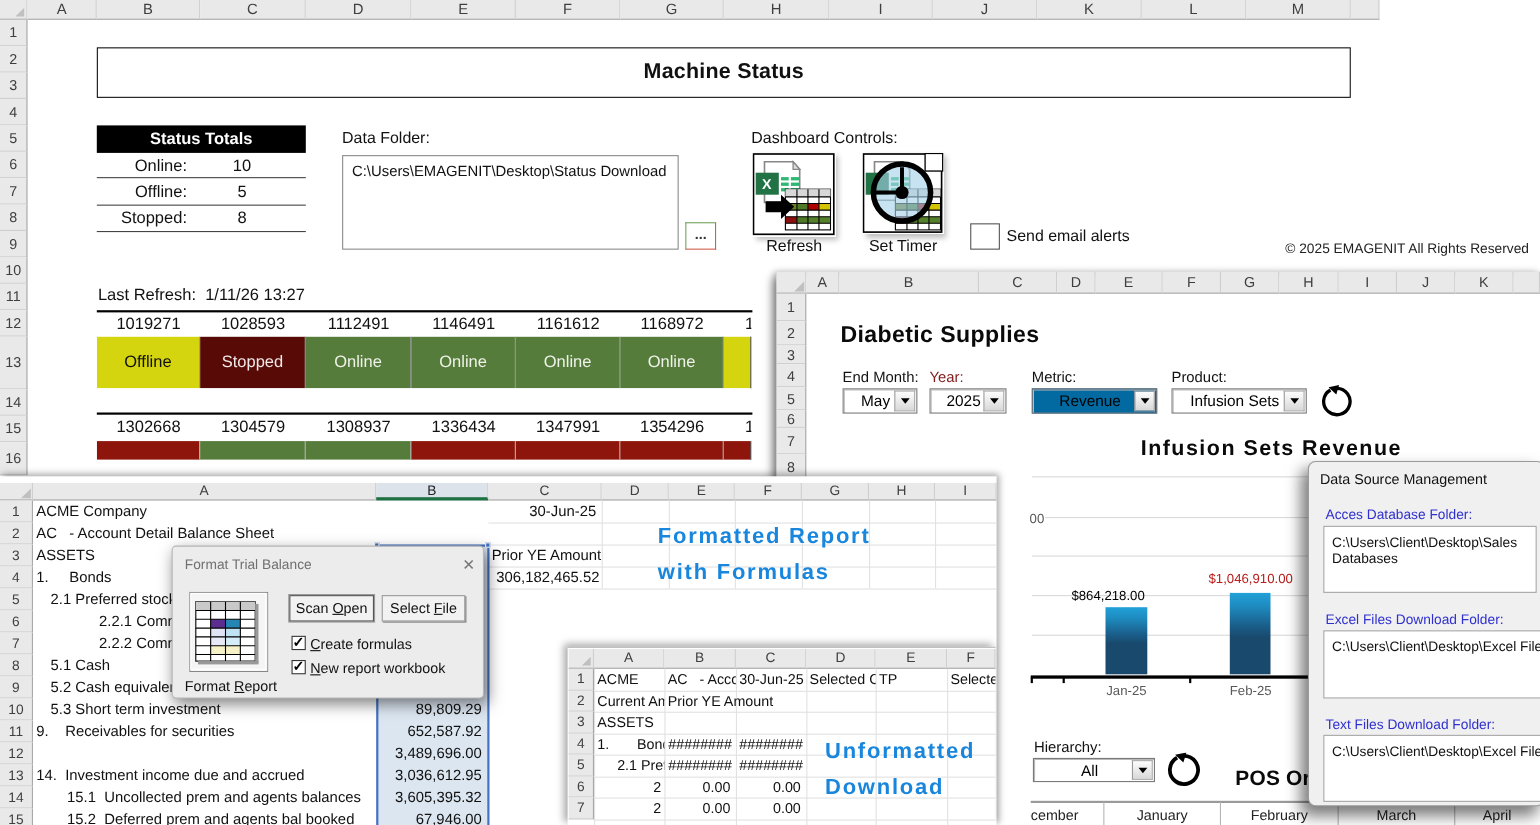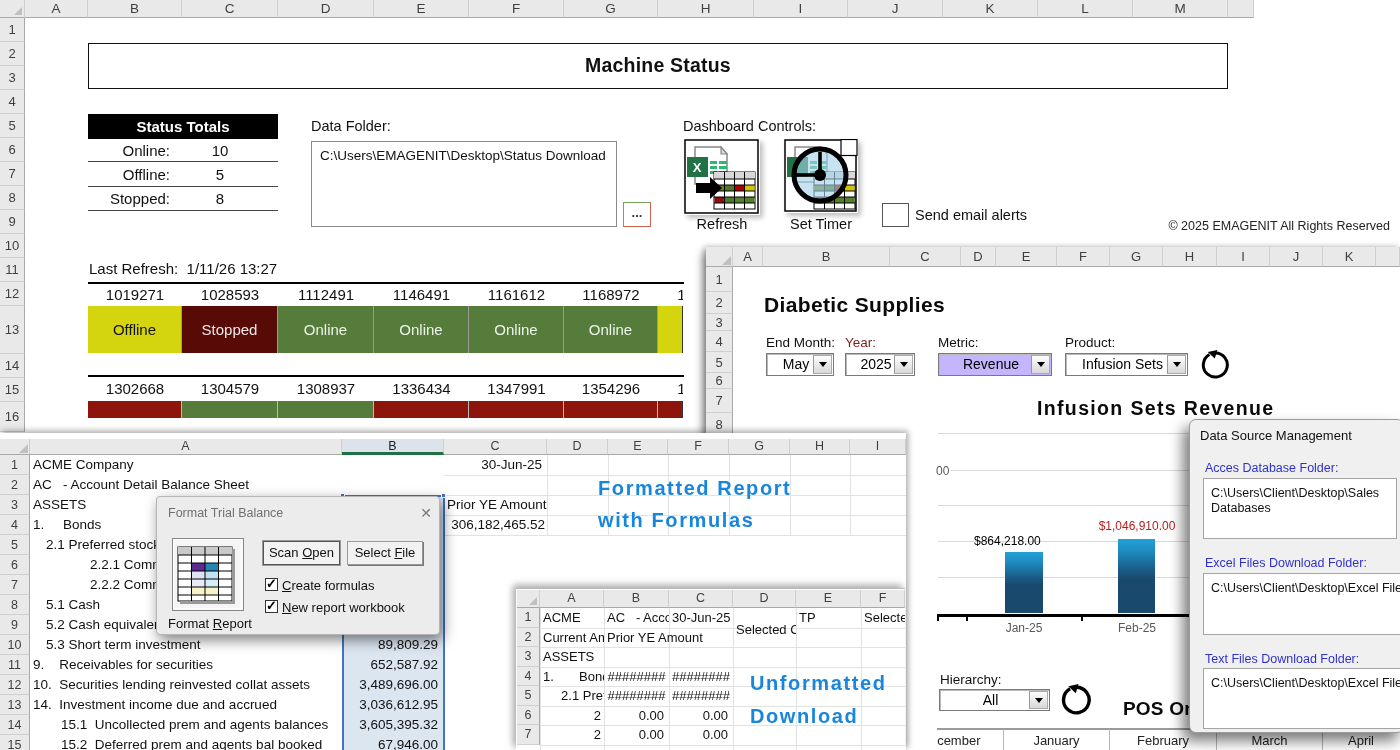--- a/index.html
+++ b/index.html
@@ -215,21 +215,21 @@
           <div style="position:absolute;right:1px;top:1px;width:19px;height:19px;background:linear-gradient(#fdfdfd,#d8d8d8);border:1px solid #aaa;border-left:1px solid #999;">
             <div style="position:absolute;left:4.5px;top:6px;width:0;height:0;border-left:4.5px solid transparent;border-right:4.5px solid transparent;border-top:5.5px solid #000;"></div>
           </div>
         </div>
 <div class="abs" style="left:145px;top:103px;width:70px;height:23px;border:1px solid #7a7a7a;background:#fff;box-shadow:inset 1px 1px 0 #b9b9b9;">
           <div style="position:absolute;left:0;top:0;width:60px;height:100%;text-align:center;line-height:21px;font-size:14px;color:#000;">2025</div>
           <div style="position:absolute;right:1px;top:1px;width:19px;height:19px;background:linear-gradient(#fdfdfd,#d8d8d8);border:1px solid #aaa;border-left:1px solid #999;">
             <div style="position:absolute;left:4.5px;top:6px;width:0;height:0;border-left:4.5px solid transparent;border-right:4.5px solid transparent;border-top:5.5px solid #000;"></div>
           </div>
         </div>
-<div class="abs" style="left:238px;top:103px;width:114px;height:23px;border:1px solid #7a7a7a;background:#c4b5fd;box-shadow:inset 1px 1px 0 #b9b9b9;">
+<div class="abs" style="left:238px;top:103px;width:114px;height:23px;border:1px solid #7a7a7a;background:#0369a1;box-shadow:inset 1px 1px 0 #b9b9b9;">
           <div style="position:absolute;left:0;top:0;width:104px;height:100%;text-align:center;line-height:21px;font-size:14px;color:#000;">Revenue</div>
           <div style="position:absolute;right:1px;top:1px;width:19px;height:19px;background:linear-gradient(#fdfdfd,#d8d8d8);border:1px solid #aaa;border-left:1px solid #999;">
             <div style="position:absolute;left:4.5px;top:6px;width:0;height:0;border-left:4.5px solid transparent;border-right:4.5px solid transparent;border-top:5.5px solid #000;"></div>
           </div>
         </div>
 <div class="abs" style="left:365px;top:103px;width:123px;height:23px;border:1px solid #7a7a7a;background:#fff;box-shadow:inset 1px 1px 0 #b9b9b9;">
           <div style="position:absolute;left:0;top:0;width:113px;height:100%;text-align:center;line-height:21px;font-size:14px;color:#000;">Infusion Sets</div>
           <div style="position:absolute;right:1px;top:1px;width:19px;height:19px;background:linear-gradient(#fdfdfd,#d8d8d8);border:1px solid #aaa;border-left:1px solid #999;">
             <div style="position:absolute;left:4.5px;top:6px;width:0;height:0;border-left:4.5px solid transparent;border-right:4.5px solid transparent;border-top:5.5px solid #000;"></div>
           </div>
@@ -334,21 +334,20 @@
 <div class="abs" style="left:33px;top:42px;height:20px;line-height:20px;font-size:13.5px;color:#111;white-space:nowrap;">AC&nbsp;&nbsp; - Account Detail Balance Sheet</div>
 <div class="abs" style="left:33px;top:62px;height:20px;line-height:20px;font-size:13.5px;color:#111;white-space:nowrap;">ASSETS</div>
 <div class="abs" style="left:33px;top:82px;height:20px;line-height:20px;font-size:13.5px;color:#111;white-space:nowrap;">1.&nbsp;&nbsp;&nbsp;&nbsp;&nbsp;Bonds</div>
 <div class="abs" style="left:46px;top:102px;height:20px;line-height:20px;font-size:13.5px;color:#111;white-space:nowrap;">2.1 Preferred stock</div>
 <div class="abs" style="left:90px;top:122px;height:20px;line-height:20px;font-size:13.5px;color:#111;white-space:nowrap;">2.2.1 Common stock</div>
 <div class="abs" style="left:90px;top:142px;height:20px;line-height:20px;font-size:13.5px;color:#111;white-space:nowrap;">2.2.2 Common stock</div>
 <div class="abs" style="left:46px;top:162px;height:20px;line-height:20px;font-size:13.5px;color:#111;white-space:nowrap;">5.1 Cash</div>
 <div class="abs" style="left:46px;top:182px;height:20px;line-height:20px;font-size:13.5px;color:#111;white-space:nowrap;">5.2 Cash equivalents</div>
 <div class="abs" style="left:46px;top:202px;height:20px;line-height:20px;font-size:13.5px;color:#111;white-space:nowrap;">5.3 Short term investment</div>
 <div class="abs" style="left:33px;top:222px;height:20px;line-height:20px;font-size:13.5px;color:#111;white-space:nowrap;">9.&nbsp;&nbsp;&nbsp;&nbsp;Receivables for securities</div>
-<div class="abs" style="left:33px;top:242px;height:20px;line-height:20px;font-size:13.5px;color:#111;white-space:nowrap;">10.&nbsp;&nbsp;Securities lending reinvested collat assets</div>
 <div class="abs" style="left:33px;top:262px;height:20px;line-height:20px;font-size:13.5px;color:#111;white-space:nowrap;">14.&nbsp;&nbsp;Investment income due and accrued</div>
 <div class="abs" style="left:61px;top:282px;height:20px;line-height:20px;font-size:13.5px;color:#111;white-space:nowrap;">15.1&nbsp; Uncollected prem and agents balances</div>
 <div class="abs" style="left:61px;top:302px;height:20px;line-height:20px;font-size:13.5px;color:#111;white-space:nowrap;">15.2&nbsp; Deferred prem and agents bal booked</div>
 <div class="abs" style="left:344px;top:202px;width:94px;height:20px;line-height:20px;font-size:13.5px;color:#111;text-align:right;">89,809.29</div>
 <div class="abs" style="left:344px;top:222px;width:94px;height:20px;line-height:20px;font-size:13.5px;color:#111;text-align:right;">652,587.92</div>
 <div class="abs" style="left:344px;top:242px;width:94px;height:20px;line-height:20px;font-size:13.5px;color:#111;text-align:right;">3,489,696.00</div>
 <div class="abs" style="left:344px;top:262px;width:94px;height:20px;line-height:20px;font-size:13.5px;color:#111;text-align:right;">3,036,612.95</div>
 <div class="abs" style="left:344px;top:282px;width:94px;height:20px;line-height:20px;font-size:13.5px;color:#111;text-align:right;">3,605,395.32</div>
 <div class="abs" style="left:344px;top:302px;width:94px;height:20px;line-height:20px;font-size:13.5px;color:#111;text-align:right;">67,946.00</div>
 <div class="abs" style="left:447px;top:22px;width:95px;height:20px;line-height:20px;font-size:13.5px;color:#111;text-align:right;">30-Jun-25</div>
@@ -380,21 +379,21 @@
 <div class="abs" style="left:24px;top:155.5px;width:365px;height:1px;background:#e2e2e2;"></div>
 <div class="abs" style="left:24px;top:19px;width:1px;height:143px;background:#e2e2e2;"></div>
 <div class="abs" style="left:88px;top:19px;width:1px;height:143px;background:#e2e2e2;"></div>
 <div class="abs" style="left:153px;top:19px;width:1px;height:143px;background:#e2e2e2;"></div>
 <div class="abs" style="left:217px;top:19px;width:1px;height:143px;background:#e2e2e2;"></div>
 <div class="abs" style="left:280px;top:19px;width:1px;height:143px;background:#e2e2e2;"></div>
 <div class="abs" style="left:345px;top:19px;width:1px;height:143px;background:#e2e2e2;"></div>
 <div class="abs" style="left:24px;top:19.0px;width:64px;height:19.5px;line-height:19.5px;font-size:13px;color:#111;text-align:left;overflow:hidden;white-space:nowrap;padding:0 3px;">ACME</div>
 <div class="abs" style="left:88px;top:19.0px;width:65px;height:19.5px;line-height:19.5px;font-size:13px;color:#111;text-align:left;overflow:hidden;white-space:nowrap;padding:0 3px;">AC&nbsp;&nbsp; - Account</div>
 <div class="abs" style="left:153px;top:19.0px;width:64px;height:19.5px;line-height:19.5px;font-size:13px;color:#111;text-align:left;overflow:hidden;white-space:nowrap;padding:0 3px;">30-Jun-25</div>
-<div class="abs" style="left:217px;top:19.0px;width:63px;height:19.5px;line-height:19.5px;font-size:13px;color:#111;text-align:center;overflow:hidden;white-space:nowrap;padding:0 3px;margin-top:12px;">Selected C</div>
+<div class="abs" style="left:217px;top:19.0px;width:63px;height:19.5px;line-height:19.5px;font-size:13px;color:#111;text-align:center;overflow:hidden;white-space:nowrap;padding:0 3px;">Selected C</div>
 <div class="abs" style="left:280px;top:19.0px;width:60px;height:19.5px;line-height:19.5px;font-size:13px;color:#111;text-align:left;overflow:hidden;white-space:nowrap;padding:0 3px;">TP</div>
 <div class="abs" style="left:345px;top:19.0px;width:44px;height:19.5px;line-height:19.5px;font-size:13px;color:#111;text-align:left;overflow:hidden;white-space:nowrap;padding:0 3px;">Selected</div>
 <div class="abs" style="left:24px;top:38.5px;width:64px;height:19.5px;line-height:19.5px;font-size:13px;color:#111;text-align:left;overflow:hidden;white-space:nowrap;padding:0 3px;">Current Amount</div>
 <div class="abs" style="left:88px;top:38.5px;width:120px;height:19.5px;line-height:19.5px;font-size:13px;color:#111;text-align:left;overflow:hidden;white-space:nowrap;padding:0 3px;">Prior YE Amount</div>
 <div class="abs" style="left:24px;top:58.0px;width:64px;height:19.5px;line-height:19.5px;font-size:13px;color:#111;text-align:left;overflow:hidden;white-space:nowrap;padding:0 3px;">ASSETS</div>
 <div class="abs" style="left:24px;top:77.5px;width:64px;height:19.5px;line-height:19.5px;font-size:13px;color:#111;text-align:left;overflow:hidden;white-space:nowrap;padding:0 3px;">1.&nbsp;&nbsp;&nbsp;&nbsp;&nbsp;&nbsp;&nbsp;Bonds</div>
 <div class="abs" style="left:88px;top:77.5px;width:65px;height:19.5px;line-height:19.5px;font-size:13px;color:#111;text-align:center;overflow:hidden;white-space:nowrap;padding:0 0px;">########</div>
 <div class="abs" style="left:153px;top:77.5px;width:64px;height:19.5px;line-height:19.5px;font-size:13px;color:#111;text-align:center;overflow:hidden;white-space:nowrap;padding:0 0px;">########</div>
 <div class="abs" style="left:24px;top:97.0px;width:64px;height:19.5px;line-height:19.5px;font-size:13px;color:#111;text-align:left;overflow:hidden;white-space:nowrap;padding:0 3px;">&nbsp;&nbsp;&nbsp;&nbsp;&nbsp;2.1 Preferred</div>
 <div class="abs" style="left:88px;top:97.0px;width:65px;height:19.5px;line-height:19.5px;font-size:13px;color:#111;text-align:center;overflow:hidden;white-space:nowrap;padding:0 0px;">########</div>

